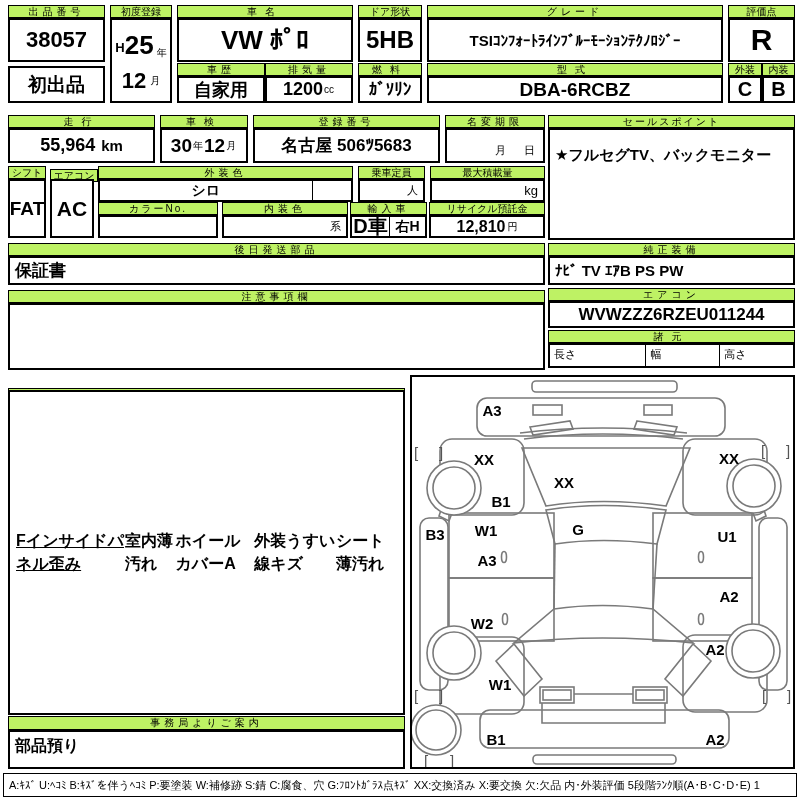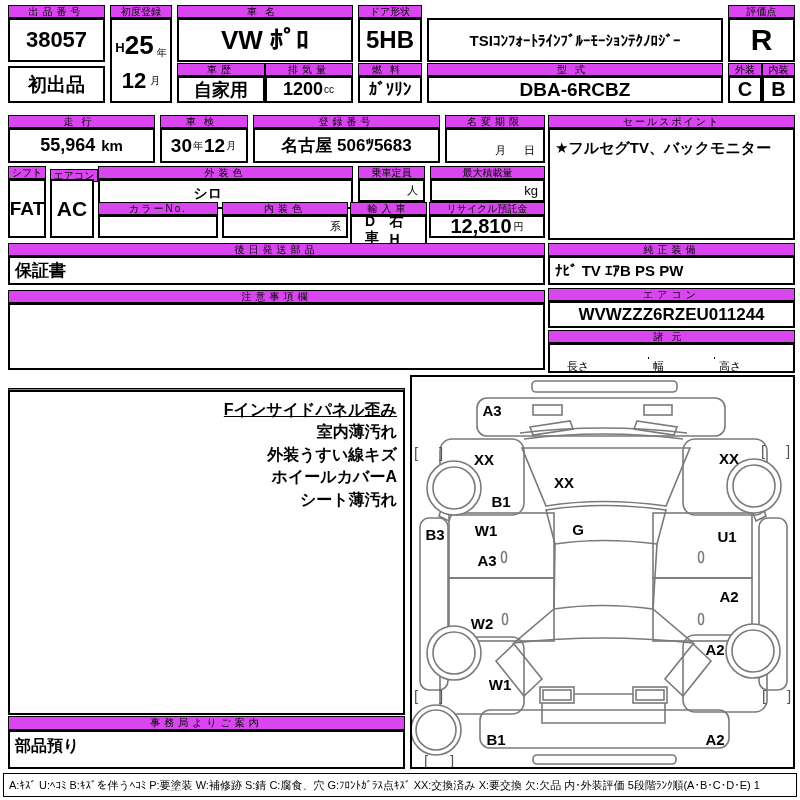--- a/index.html
+++ b/index.html
@@ -1,29 +1,29 @@
 <!DOCTYPE html>
 <html><head>
 <meta charset="utf-8">
 <style>
   html,body{margin:0;padding:0;background:#fff;}
   #sheet{position:relative;width:800px;height:800px;background:#fff;
          font-family:"Liberation Sans","DejaVu Sans",sans-serif;color:#000;overflow:hidden;}
   .box{position:absolute;background:#fff;border:2px solid #000;box-sizing:border-box;
        display:flex;align-items:center;justify-content:center;}
-  .hdr{position:absolute;background:#d946ef;border:1px solid #000;box-sizing:border-box;
+  .hdr{position:absolute;background:#bef264;border:1px solid #000;box-sizing:border-box;
        display:flex;align-items:center;justify-content:center;font-size:10px;line-height:1;white-space:nowrap;}
   .ls0{letter-spacing:0}.ls2{letter-spacing:2px}.ls4{letter-spacing:4px}.ls8{letter-spacing:8px}
   .b{font-weight:bold}
   .left{justify-content:flex-start;padding-left:5px}
   .right{justify-content:flex-end;padding-right:5px}
-  .top-align{align-items:flex-start;padding-top:9px}
+  .top-align{align-items:flex-start;padding-top:16px}
   .bot-align{align-items:flex-end;padding-bottom:3px}
   .small-unit{font-size:10px;margin:0 1px}
-  .cell-divided{padding:13px}
+  .cell-divided{padding:0}
   .cell-divided>div{height:100%;display:flex;align-items:center;justify-content:center;box-sizing:border-box}
   .insp-lines{padding:7px 6px;font-size:16px;line-height:1.4;font-weight:bold}
   .insp-lines div:first-child{text-decoration:underline}
   svg text{font-family:"Liberation Sans","DejaVu Sans",sans-serif}
   .mark{font-size:15px;font-weight:bold;fill:#000}
   .bracket{font-size:15px;fill:#555}
 </style>
 </head>
 <body>
 
@@ -54,20 +54,21 @@
   <div class="box" style="left:265px;top:76px;width:88px;height:27px">
     <span class="b" style="font-size:18px">1200</span>
     <span class="small-unit">cc</span>
   </div>
 
   <div class="hdr ls0" style="left:358px;top:5px;width:64px;height:13px">ドア形状</div>
   <div class="box b" style="left:358px;top:18px;width:64px;height:44px;font-size:24px">5HB</div>
   <div class="hdr ls8" style="left:358px;top:63px;width:64px;height:13px">燃料</div>
   <div class="box b" style="left:358px;top:76px;width:64px;height:27px;font-size:17px">ｶﾞｿﾘﾝ</div>
 
+  <div class="hdr ls4" style="left:427px;top:5px;width:296px;height:13px">グレード</div>
   <div class="box b" style="left:427px;top:18px;width:296px;height:44px;font-size:15px;white-space:nowrap">TSIｺﾝﾌｫｰﾄﾗｲﾝﾌﾞﾙｰﾓｰｼｮﾝﾃｸﾉﾛｼﾞｰ</div>
   <div class="hdr ls8" style="left:427px;top:63px;width:296px;height:13px">型式</div>
   <div class="box b" style="left:427px;top:76px;width:296px;height:27px;font-size:19px">DBA-6RCBZ</div>
 
   <div class="hdr ls0" style="left:728px;top:5px;width:67px;height:13px">評価点</div>
   <div class="box b" style="left:728px;top:18px;width:67px;height:44px;font-size:30px">R</div>
   <div class="hdr ls0" style="left:728px;top:63px;width:34px;height:13px">外装</div>
   <div class="hdr ls0" style="left:762px;top:63px;width:33px;height:13px">内装</div>
   <div class="box b" style="left:728px;top:76px;width:34px;height:27px;font-size:20px">C</div>
   <div class="box b" style="left:762px;top:76px;width:33px;height:27px;font-size:20px">B</div>
@@ -108,26 +109,26 @@
   <div class="box right" style="left:358px;top:179px;width:67px;height:23px;font-size:11px">人</div>
   <div class="hdr ls0" style="left:430px;top:166px;width:115px;height:13px">最大積載量</div>
   <div class="box right" style="left:430px;top:179px;width:115px;height:23px;font-size:13px">kg</div>
 
   <div class="hdr ls2" style="left:98px;top:202px;width:120px;height:13px">カラーNo.</div>
   <div class="box" style="left:98px;top:215px;width:120px;height:23px;font-size:12px"></div>
   <div class="hdr ls4" style="left:222px;top:202px;width:126px;height:13px">内装色</div>
   <div class="box right" style="left:222px;top:215px;width:126px;height:23px;font-size:11px">系</div>
   <div class="hdr ls4" style="left:350px;top:202px;width:77px;height:13px">輸入車</div>
   <div class="box cell-divided" style="left:350px;top:215px;width:77px;height:23px">
-    <div class="b" style="width:39px;font-size:14px">D車</div>
+    <div class="b" style="width:39px;font-size:20px">D車</div>
     <div class="b" style="width:38px;border-left:1px solid #000;font-size:14px">右H</div>
   </div>
   <div class="hdr ls0" style="left:429px;top:202px;width:116px;height:13px">リサイクル預託金</div>
   <div class="box" style="left:429px;top:215px;width:116px;height:23px">
-    <span class="b" style="font-size:20px">12,810</span>
+    <span class="b" style="font-size:16px">12,810</span>
     <span style="font-size:10px;margin-left:2px">円</span>
   </div>
 
   <div class="hdr ls4" style="left:8px;top:243px;width:537px;height:13px">後日発送部品</div>
   <div class="box left b" style="left:8px;top:256px;width:537px;height:29px;font-size:17px">保証書</div>
   <div class="hdr ls4" style="left:548px;top:243px;width:247px;height:13px">純正装備</div>
   <div class="box left b" style="left:548px;top:256px;width:247px;height:29px;font-size:15px">ﾅﾋﾞ TV ｴｱB PS PW</div>
 
   <div class="hdr ls4" style="left:8px;top:290px;width:537px;height:13px">注意事項欄</div>
   <div class="box left" style="left:8px;top:303px;width:537px;height:67px;font-size:14px"></div>
@@ -135,25 +136,25 @@
   <div class="hdr ls4" style="left:548px;top:288px;width:247px;height:13px">エアコン</div>
   <div class="box b" style="left:548px;top:301px;width:247px;height:27px;font-size:17px">WVWZZZ6RZEU011244</div>
   <div class="hdr ls8" style="left:548px;top:330px;width:247px;height:13px">諸元</div>
   <div class="box cell-divided" style="left:548px;top:343px;width:247px;height:25px">
     <div style="width:97px;justify-content:flex-start;align-items:flex-start;padding:2px 0 0 4px;font-size:11px">長さ</div>
     <div style="width:75px;border-left:1px solid #000;justify-content:flex-start;align-items:flex-start;padding:2px 0 0 4px;font-size:11px">幅</div>
     <div style="width:75px;border-left:1px solid #000;justify-content:flex-start;align-items:flex-start;padding:2px 0 0 4px;font-size:11px">高さ</div>
   </div>
 
   <div class="hdr ls4" style="left:8px;top:388px;width:397px;height:15px">検査員記入欄</div>
-  <div class="box insp-lines" style="left:8px;top:390px;width:397px;height:325px;align-items:flex-end;justify-content:flex-start;flex-direction:column">
+  <div class="box insp-lines" style="left:8px;top:390px;width:397px;height:325px;align-items:center;justify-content:flex-start;flex-direction:row">
     <div>Fインサイドパネル歪み</div>
     <div>室内薄汚れ</div>
+    <div>ホイールカバーA</div>
     <div>外装うすい線キズ</div>
-    <div>ホイールカバーA</div>
     <div>シート薄汚れ</div>
   </div>
 
   <div class="hdr ls4" style="left:8px;top:716px;width:397px;height:14px">事務局よりご案内</div>
   <div class="box left b" style="left:8px;top:730px;width:397px;height:39px;font-size:16px;align-items:flex-start;padding-top:4px">部品預り</div>
 
   <div class="box" style="left:410px;top:375px;width:385px;height:394px;padding:0">
     <svg width="381" height="390" viewBox="0 0 381 390">
       <g fill="none" stroke="#7a7a7a" stroke-width="1.6">
 

